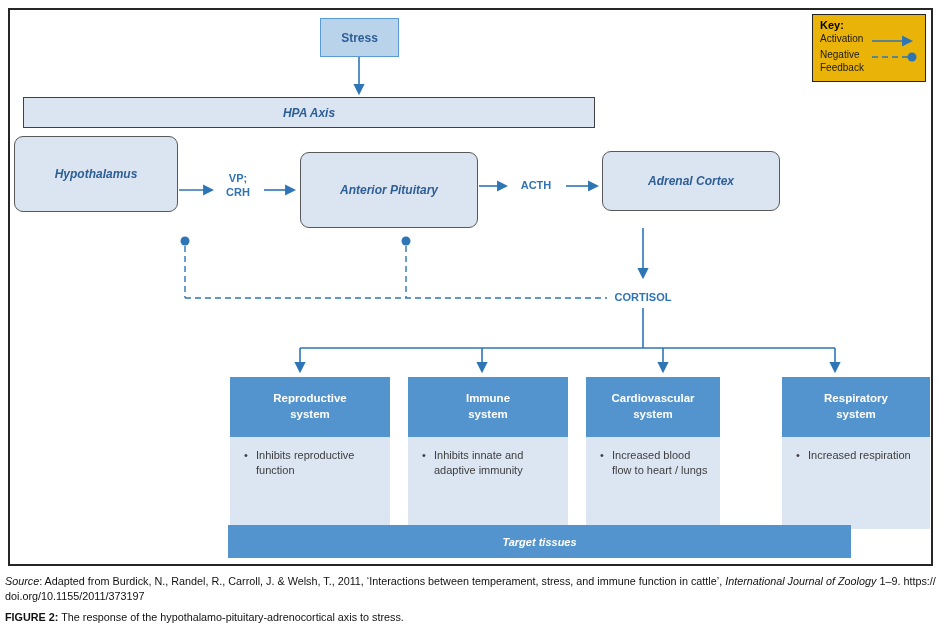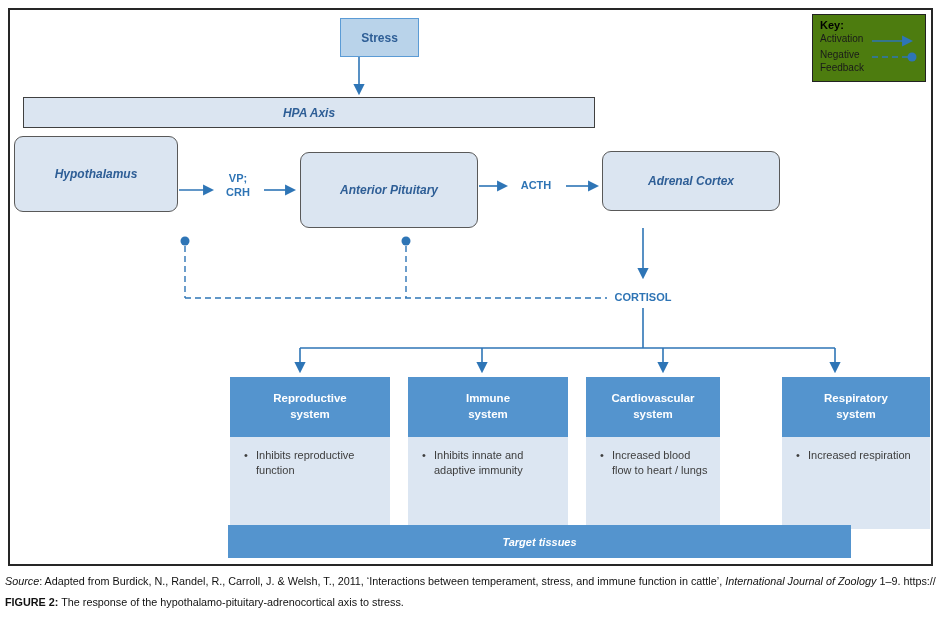--- a/index.html
+++ b/index.html
@@ -18,21 +18,21 @@
 
   
   svg.connectors{left:0;top:0;width:941px;height:641px;pointer-events:none;}
   .c-solid{stroke:var(--arrow-blue);stroke-width:1.6;fill:none;}
   .c-dash{stroke:var(--arrow-blue);stroke-width:1.4;fill:none;stroke-dasharray:6 4;}
   .c-dot{fill:var(--arrow-blue);}
   marker path{fill:var(--arrow-blue);}
 
   
   .stress-box{
-    left:340px;top:18px;width:79px;height:39px;
+    left:320px;top:18px;width:79px;height:39px;
     background:var(--stress-fill);border:1.5px solid var(--stress-border);
     display:flex;align-items:center;justify-content:center;
     color:var(--label-blue);font-size:12px;font-weight:600;
   }
   .hpa-bar{
     left:23px;top:97px;width:572px;height:31px;
     background:var(--light-fill);border:1.5px solid #404040;
     display:flex;align-items:center;justify-content:center;
     color:var(--label-blue);font-size:12px;font-style:italic;font-weight:600;
   }
@@ -49,21 +49,21 @@
     color:var(--hormone-blue);font-size:11px;font-weight:600;
     text-align:center;white-space:pre-line;line-height:1.25;
   }
   .vp-crh{left:210px;top:172px;width:56px;}
   .acth{left:508px;top:179px;width:56px;}
   .cortisol{left:606px;top:291px;width:74px;}
 
   
   .key-box{
     left:812px;top:14px;width:114px;height:68px;
-    border:1.5px solid #222;background:#4d7c0f;padding:4px 7px 3px 7px;
+    border:1.5px solid #222;background:#eab308;padding:4px 7px 3px 7px;
   }
   .key-title{font-size:11px;font-weight:bold;color:#000;margin-bottom:2px;}
   .key-row{display:flex;align-items:flex-start;justify-content:space-between;margin-top:2px;}
   .key-label{font-size:10px;color:#1a1a1a;line-height:1.25;white-space:pre-line;}
   .key-glyph{flex:0 0 auto;margin-top:2px;}
 
   
   .system{top:377px;}
   .sys-1{left:230px;width:160px;}
   .sys-2{left:408px;width:160px;}
@@ -197,14 +197,15 @@
       <span class="bullet-glyph">•</span>
       <span class="bullet-text">Increased respiration</span>
     </div>
   </div>
 </div>
 
 <div class="abs target-bar">Target tissues</div>
 
 <div class="abs footer">
   <p><span class="it">Source</span><span>: Adapted from Burdick, N., Randel, R., Carroll, J. &amp; Welsh, T., 2011, ‘Interactions between temperament, stress, and immune function in cattle’, </span><span class="it">International Journal of Zoology</span><span> 1–9. https://</span></p>
+  <p>doi.org/10.1155/2011/373197</p>
   <p class="figure"><span class="bold">FIGURE 2:</span><span> The response of the hypothalamo-pituitary-adrenocortical axis to stress.</span></p>
 </div>
 
 </body></html>

